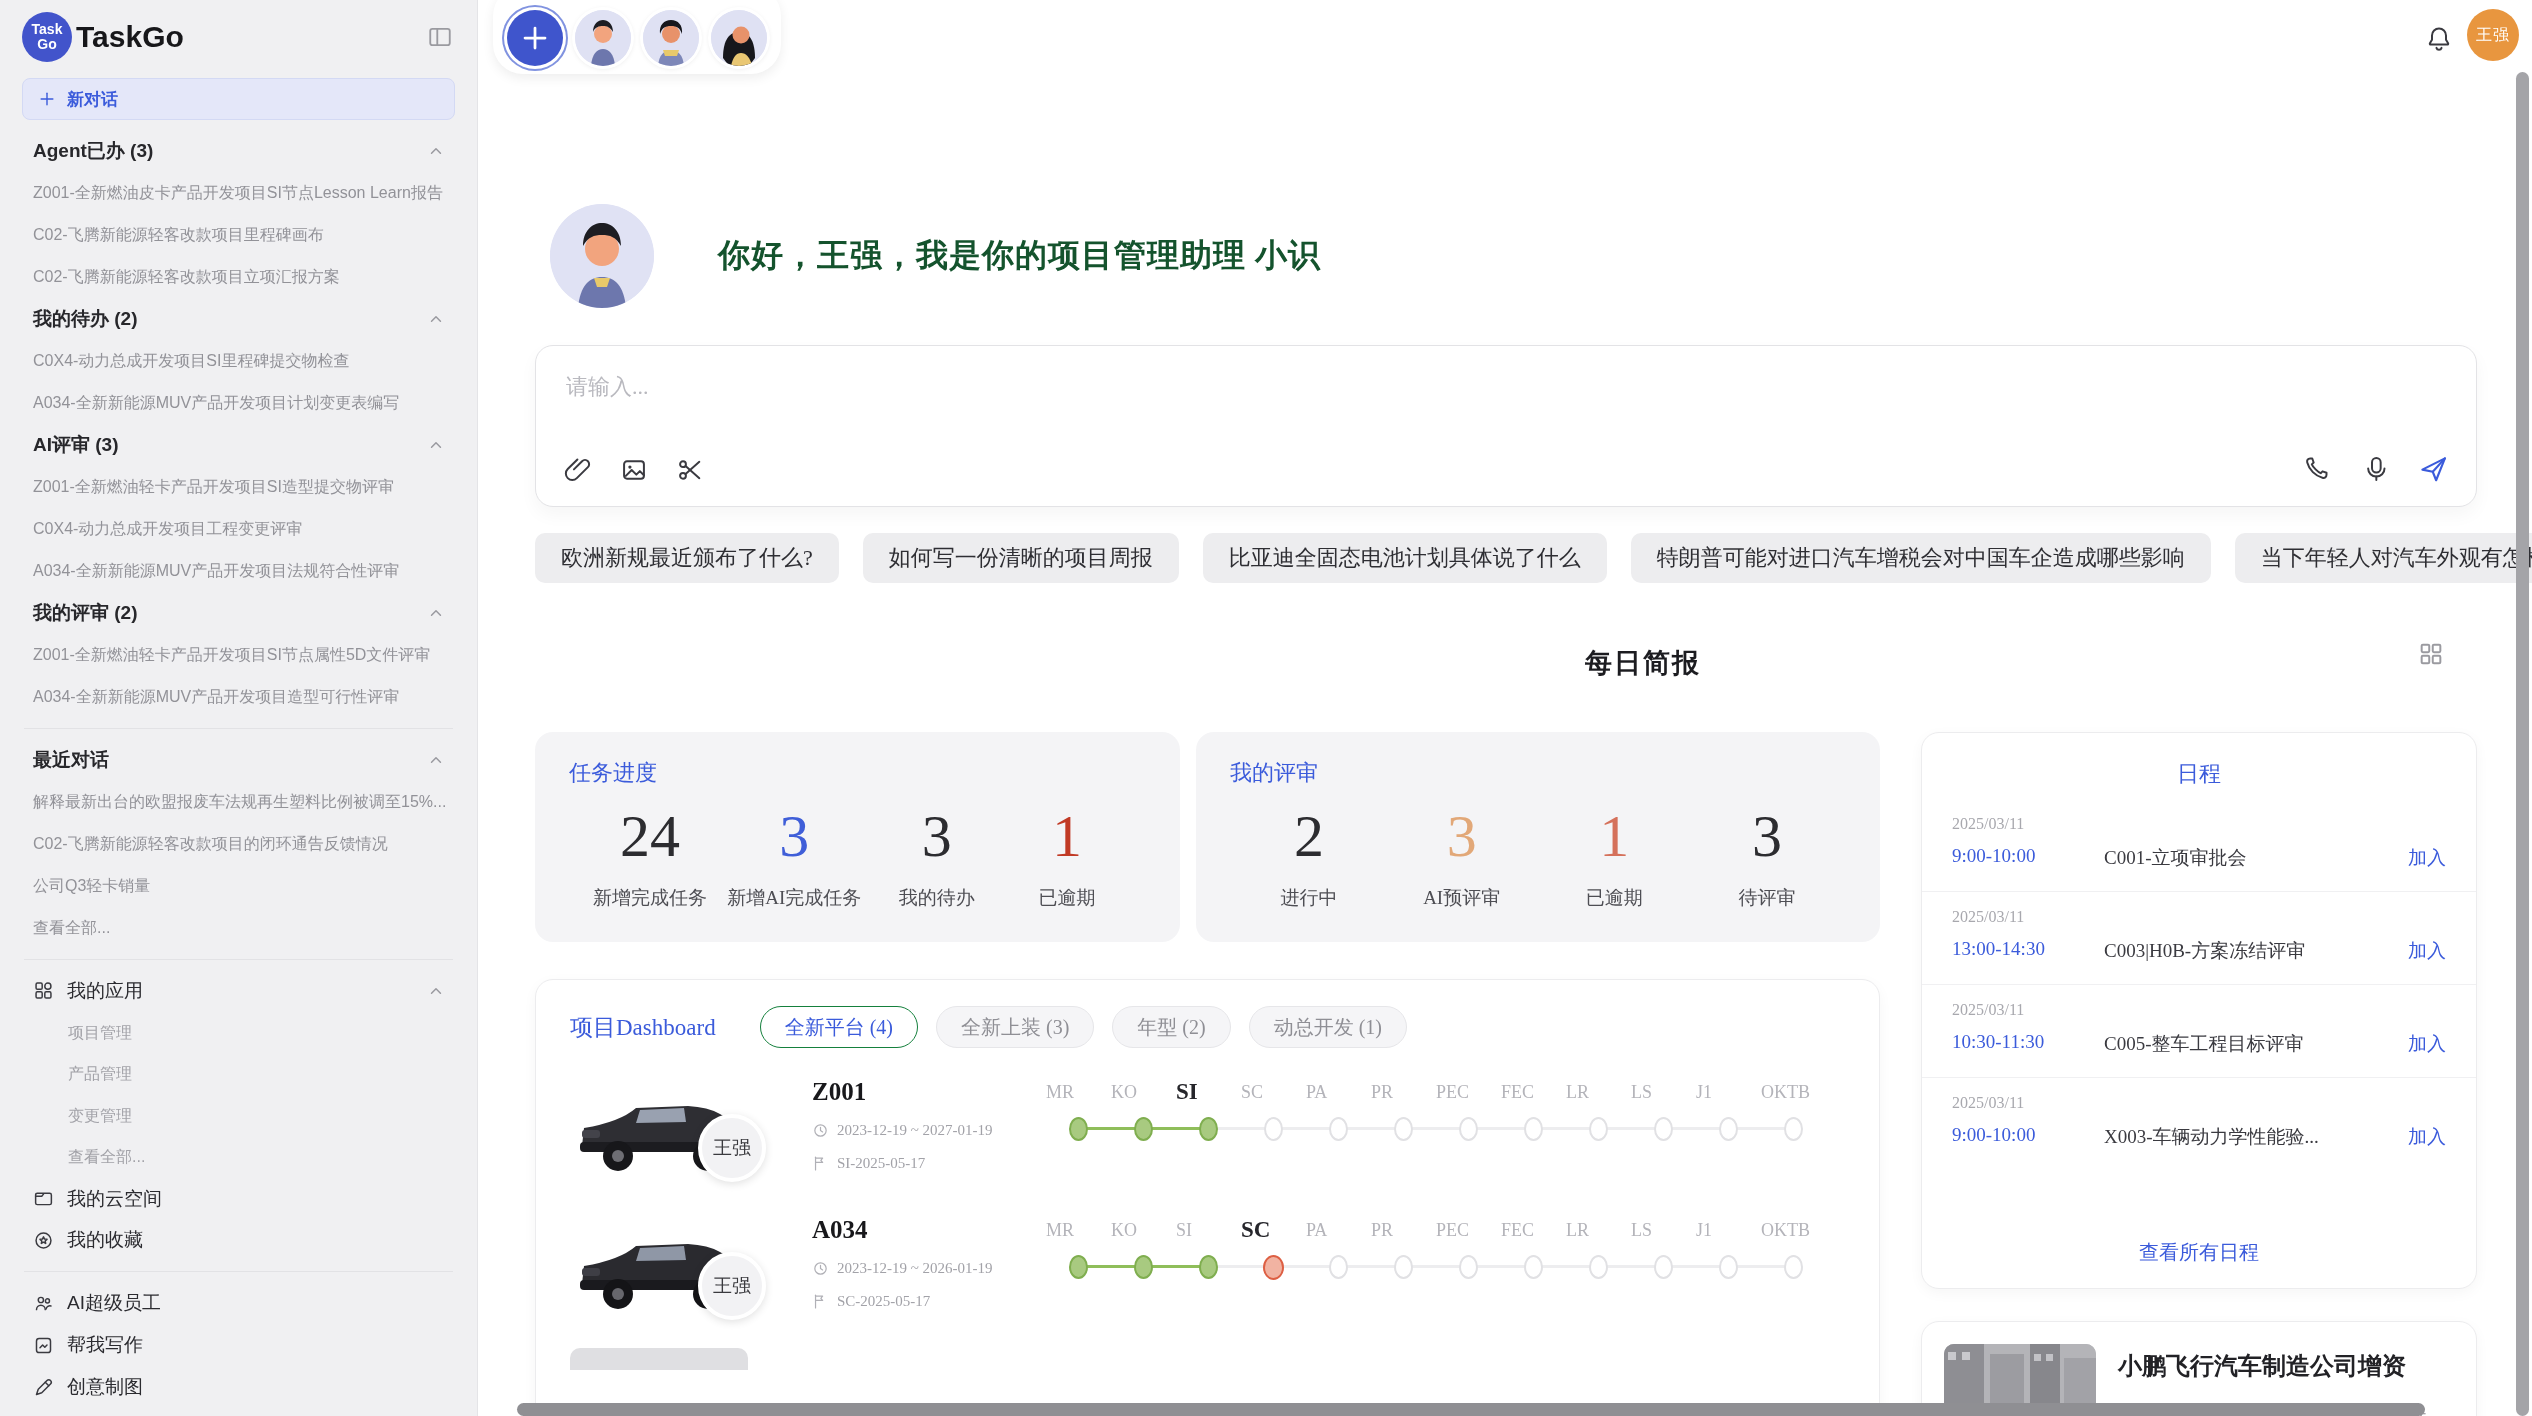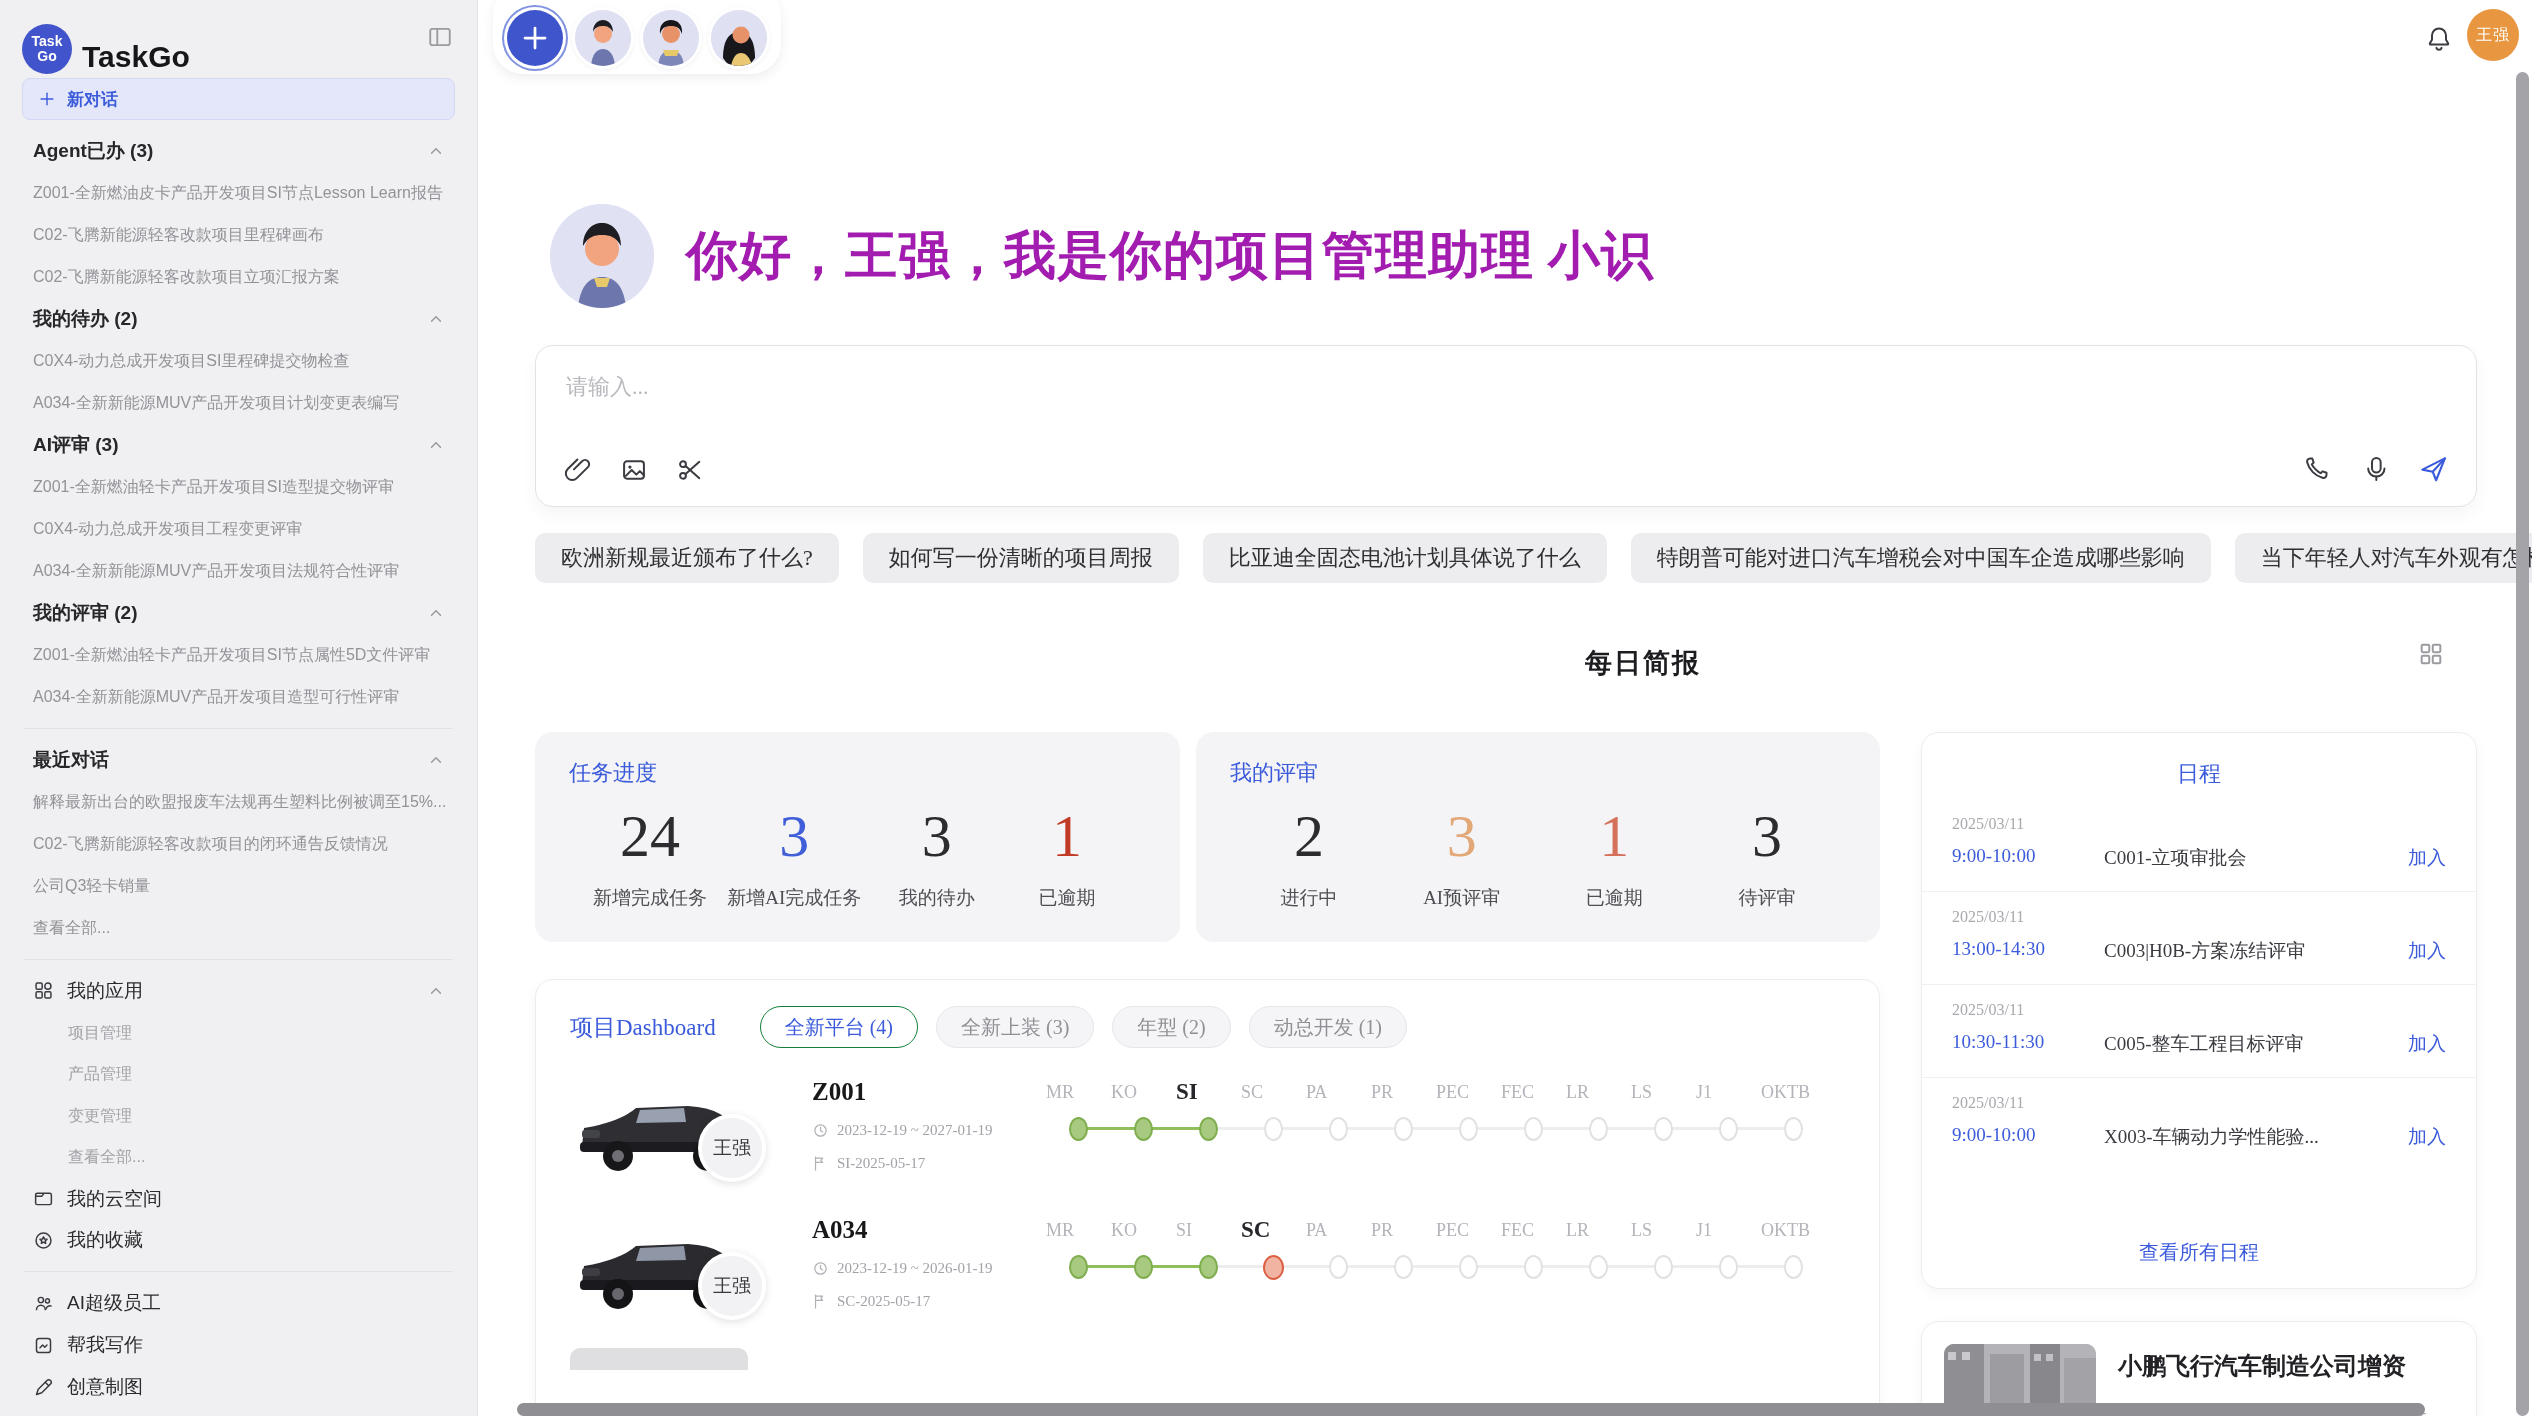--- a/index.html
+++ b/index.html
@@ -9,21 +9,21 @@
   
   svg.i { fill:none; stroke:#3a3a40; stroke-width:1.7; stroke-linecap:round; stroke-linejoin:round; }
   svg.i.gray { stroke:#9a9aa0; }
   svg.i.blue { stroke:#3b5bdb; }
   svg.i.light { stroke:#b0b0b6; }
 
   
   .sidebar { position:absolute; left:0; top:0; width:478px; height:1416px;
     background:#f0f0f2; border-right:1px solid #e4e4e7; padding:0 22px 8px;
     display:flex; flex-direction:column; overflow:hidden; }
-  .logo-row { display:flex; align-items:flex-end; gap:10px; height:74px; position:relative; flex:none; }
+  .logo-row { display:flex; align-items:center; gap:4px; height:74px; position:relative; flex:none; }
   .logo-badge { width:50px; height:50px; border-radius:50%; background:#4254cb; color:#fff;
     display:flex; flex-direction:column; align-items:center; justify-content:center;
     font-size:14px; line-height:15px; font-weight:700; }
   .app-title { font-size:30px; font-weight:700; color:#17171a; }
   .collapse-btn { position:absolute; right:2px; top:24px; width:26px; height:26px; cursor:pointer; }
   .new-chat-btn { flex:none; height:42px; border-radius:8px; background:#e4e7f9; border:1px solid #d3d9f4;
     color:#3b5bdb; font-weight:700; font-size:17px; display:flex; align-items:center; gap:10px;
     padding:0 14px; margin-top:4px; cursor:pointer; }
   #side-groups { margin-top:10px; flex:none; }
   .side-header { height:42px; display:flex; align-items:center; padding:0 11px; font-size:19px;
@@ -47,21 +47,21 @@
   .plus-btn { background:#3f55cc; display:flex; align-items:center; justify-content:center;
     box-shadow:0 0 0 3px #fff, 0 0 0 5px #8193e0; }
   .avatar-ring { box-shadow:0 0 0 3px #fff, 0 1px 6px rgba(0,0,0,.18); overflow:hidden; background:#dfe1f3; }
   .bell-btn { position:absolute; left:1946px; top:21px; width:28px; height:28px; cursor:pointer; }
   .user-avatar { position:absolute; left:1988px; top:5px; width:52px; height:52px; border-radius:50%;
     background:#e8963f; color:#fff; font-size:16px; display:flex; align-items:center; justify-content:center;
     cursor:pointer; letter-spacing:1px; }
 
   .greeting { position:absolute; left:71px; top:200px; display:flex; align-items:center; gap:32px; }
   .greet-avatar { width:104px; height:104px; border-radius:50%; overflow:hidden; background:#e0e2f4; flex:none; }
-  .greet-text { font-size:52px; font-weight:700; color:#a21caf; letter-spacing:1px; }
+  .greet-text { font-size:32px; font-weight:700; color:#14532d; letter-spacing:1px;margin-left:32px; }
 
   .composer { position:absolute; left:56px; top:341px; width:1942px; height:162px; background:#fff;
     border:1px solid #e3e3e6; border-radius:18px; box-shadow:0 8px 18px rgba(0,0,0,.04); }
   .composer .ph { position:absolute; left:30px; top:26px; font-size:22px; color:#b9b9bf; }
   .comp-left { position:absolute; left:28px; bottom:22px; display:flex; gap:28px; align-items:center; }
   .comp-right { position:absolute; right:28px; bottom:22px; display:flex; gap:30px; align-items:center; }
   .comp-left svg, .comp-right svg { cursor:pointer; }
 
   .chips { position:absolute; left:56px; top:529px; display:flex; gap:24px; }
   .chip { height:50px; line-height:50px; padding:0 26px; border-radius:10px; background:#ededef;

